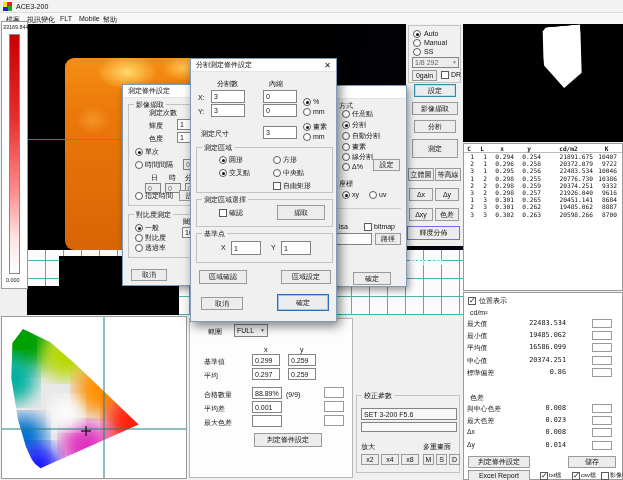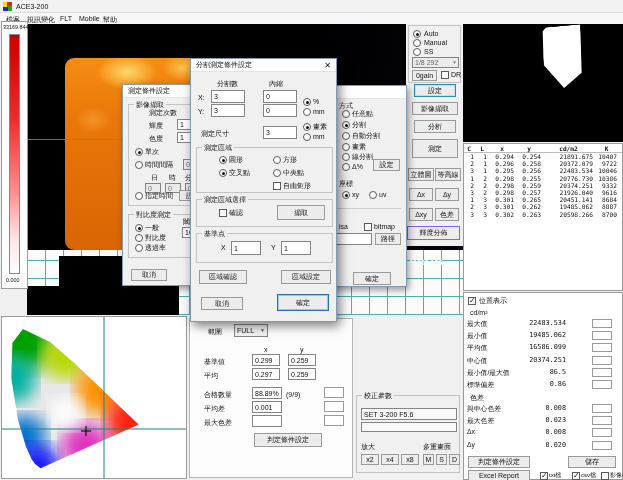--- a/index.html
+++ b/index.html
@@ -229,25 +229,20 @@
             <span class="sl">平均值</span>
             <span class="sv">16586.099</span>
             <span class="sbox"></span>
           </div>
           <div class="srow">
             <span class="sl">中心值</span>
             <span class="sv">20374.251</span>
             <span class="sbox"></span>
           </div>
           <div class="srow">
-            <span class="sl">最小值/最大值</span>
-            <span class="sv">86.5</span>
-            <span class="sbox"></span>
-          </div>
-          <div class="srow">
             <span class="sl">標準偏差</span>
             <span class="sv">0.86</span>
             <span class="sbox"></span>
           </div>
         </div>
       <span class="lbl" style="left:6px;top:100px">色差</span>
       <div class="abs" style="left:0;top:110px;width:158px">
           <div class="srow">
             <span class="sl">與中心色差</span>
             <span class="sv">0.008</span>
@@ -258,21 +253,21 @@
             <span class="sv">0.023</span>
             <span class="sbox"></span>
           </div>
           <div class="srow">
             <span class="sl">Δx</span>
             <span class="sv">0.008</span>
             <span class="sbox"></span>
           </div>
           <div class="srow">
             <span class="sl">Δy</span>
-            <span class="sv">0.020</span>
+            <span class="sv">0.014</span>
             <span class="sbox"></span>
           </div>
         </div>
       <div class="btn" style="left:4px;top:163px;width:62px;height:12px">
           <span>判定條件設定</span>
         </div>
       <div class="btn" style="left:104px;top:163px;width:48px;height:12px">
           <span>儲存</span>
         </div>
       <div class="btn" style="left:4px;top:177px;width:62px;height:11px">

